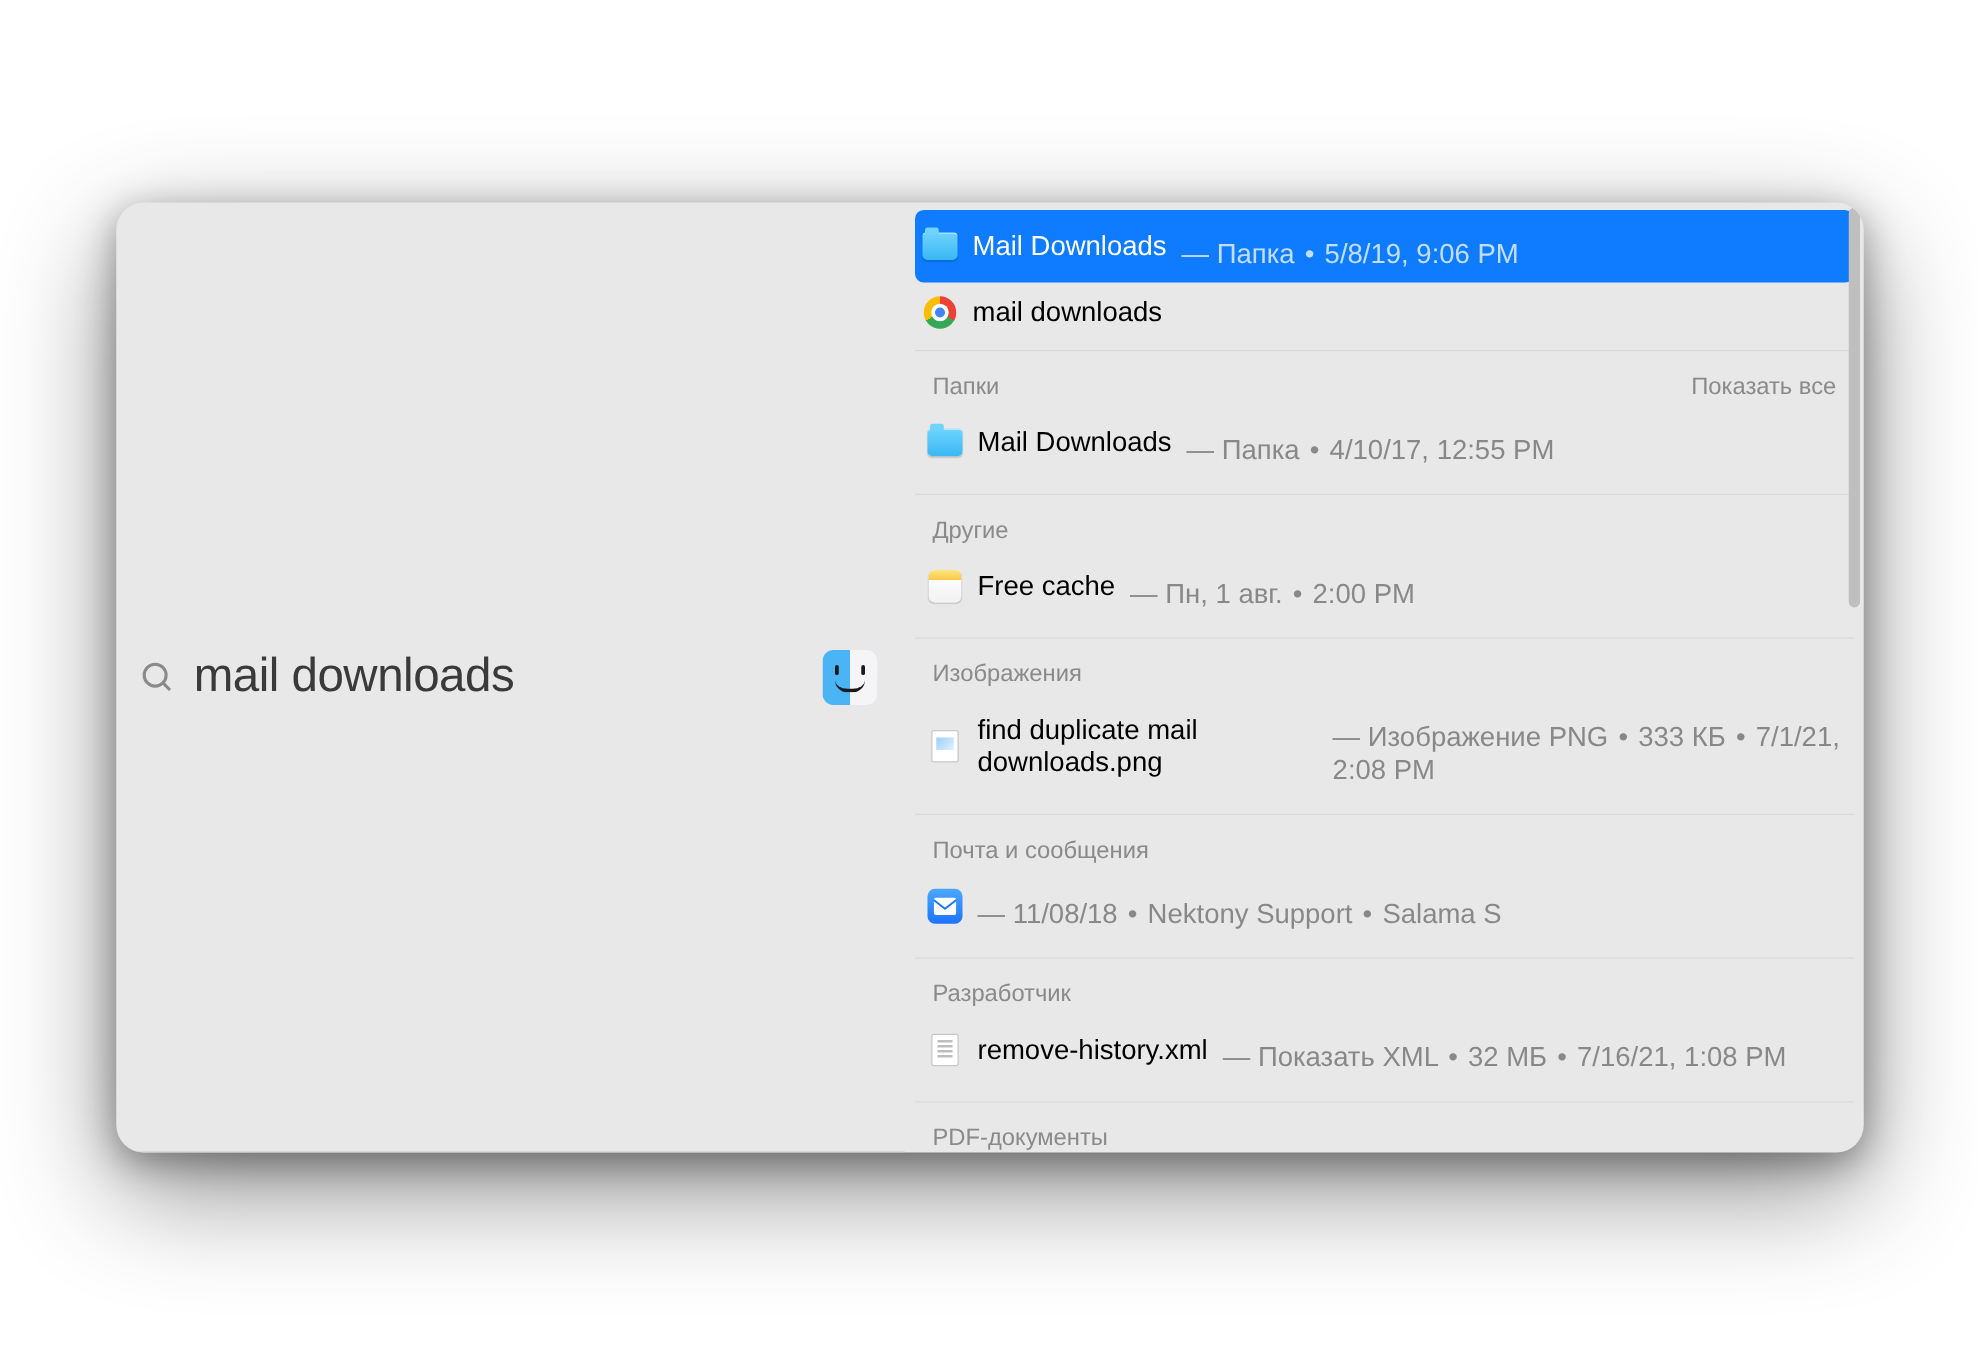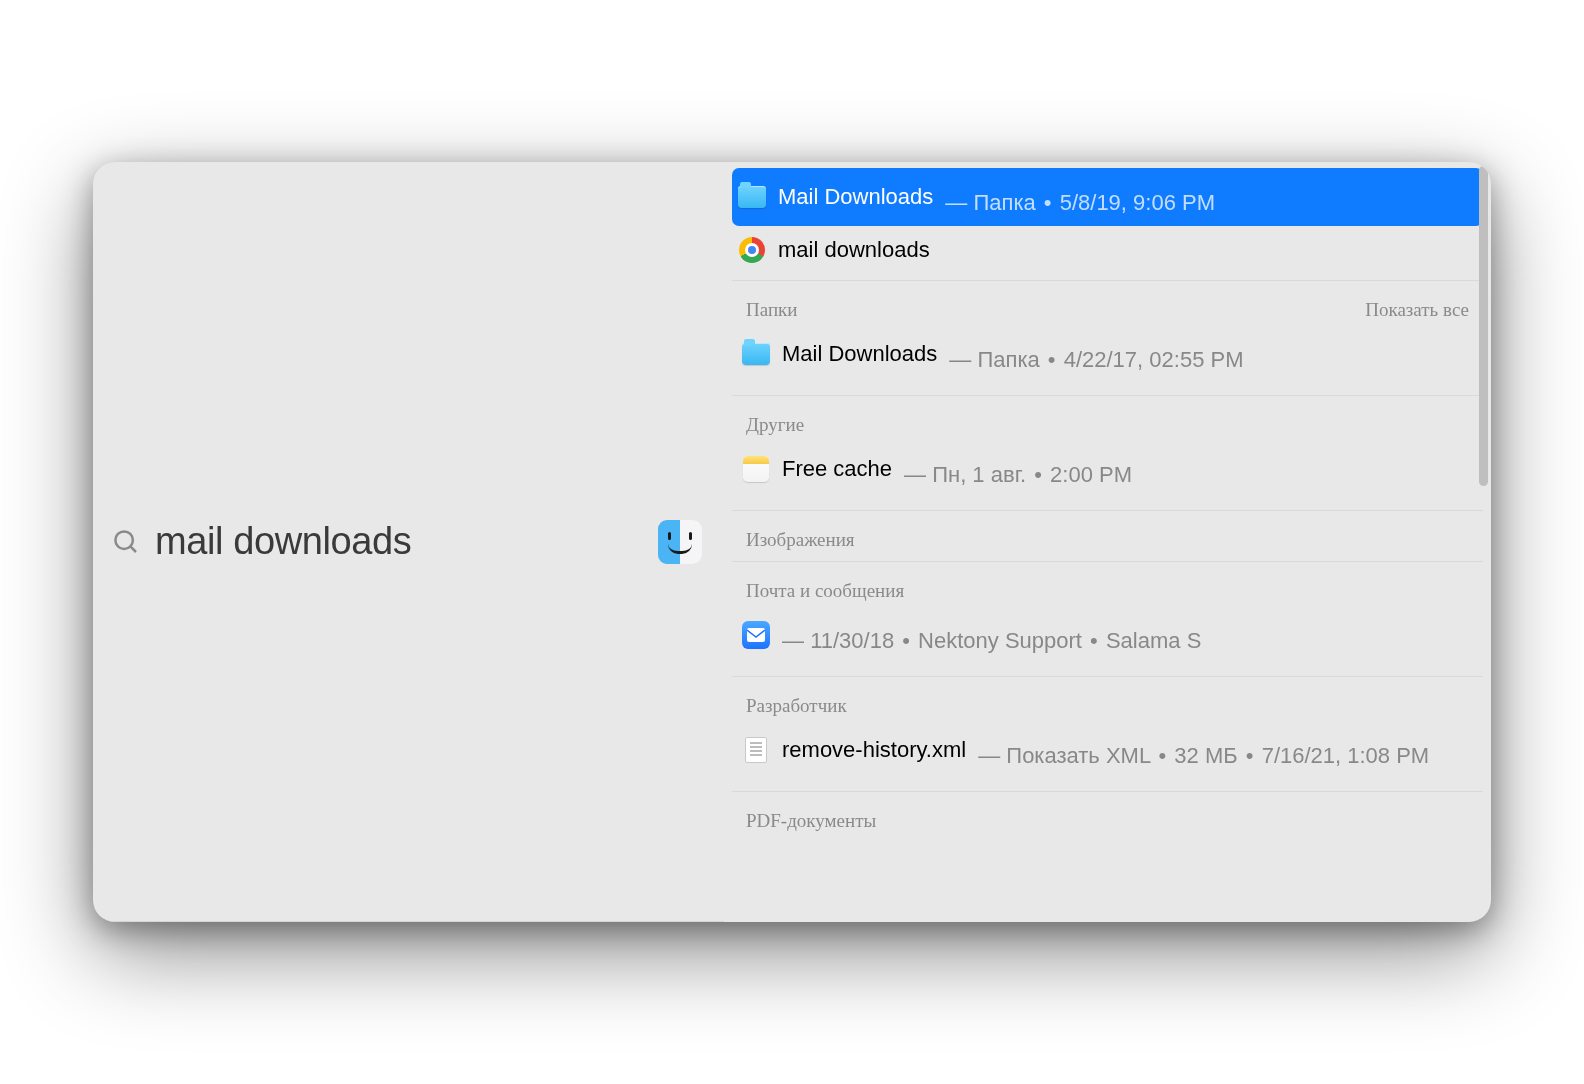--- a/index.html
+++ b/index.html
@@ -87,21 +87,20 @@
   .section-header {
     display:flex;
     align-items:center;
     justify-content:space-between;
     padding: 18px 14px 4px 14px;
     color:#8a8a8a;
     font-size:19px;
     font-weight:500;
     border-top:1px solid #d9d9d9;
     margin-top:6px;
-    font-family:Liberation Serif, serif;
   }
   .section-header .show-all { color:#8a8a8a; cursor:pointer;margin-left:40px; }
   .section-rows { padding: 0 0 6px 0; }
   .section-rows .row { padding-left:10px; }
 
   
   .ic-folder { width:28px; height:22px; border-radius:3px 3px 4px 4px; background:linear-gradient(180deg,#6fd3ff,#39b7f2); position:relative; box-shadow:inset 0 1px 0 rgba(255,255,255,.5), 0 1px 1px rgba(0,0,0,.15);}
   .ic-folder:before{content:"";position:absolute;top:-4px;left:2px;width:11px;height:6px;border-radius:2px 2px 0 0;background:#6fd3ff;}
   .ic-chrome {width:26px;height:26px;border-radius:50%;background:conic-gradient(#ea4335 0 120deg,#34a853 120deg 240deg,#fbbc05 240deg 360deg);position:relative;}
   .ic-chrome:after{content:"";position:absolute;inset:6px;border-radius:50%;background:#fff;}
@@ -170,52 +169,61 @@
           <div class="section-header">
             <span>Папки</span>
             <span class="show-all">Показать все</span>
           </div>
           <div class="section-rows">
             <div class="row">
               <span class="icon">
                 <span class="ic-folder"></span>
               </span>
               <span class="title">Mail Downloads</span>
-              <span class="meta"> — <span>Папка</span> <span class="sep">•</span> <span>4/22/17, 02:55 PM</span></span>
+              <span class="meta"> — <span>Папка</span> <span class="sep">•</span> <span>4/10/17, 12:55 PM</span></span>
             </div>
           </div>
           <div class="section-header">
             <span>Другие</span>
           </div>
           <div class="section-rows">
             <div class="row">
               <span class="icon">
                 <span class="ic-note"></span>
               </span>
               <span class="title">Free cache</span>
               <span class="meta"> — <span>Пн, 1 авг.</span> <span class="sep">•</span> <span>2:00 PM</span></span>
             </div>
           </div>
           <div class="section-header">
             <span>Изображения</span>
+          </div>
+          <div class="section-rows">
+            <div class="row">
+              <span class="icon">
+                <span class="ic-png"></span>
+              </span>
+              <span class="title">find duplicate mail downloads.png</span>
+              <span class="meta"> — <span>Изображение PNG</span> <span class="sep">•</span> <span>333 КБ</span> <span class="sep">•</span> <span>7/1/21, 2:08 PM</span></span>
+            </div>
           </div>
           <div class="section-header">
             <span>Почта и сообщения</span>
           </div>
           <div class="section-rows">
             <div class="row">
               <span class="icon">
                 <span class="ic-mail">
                   <svg width="18" height="14" viewBox="0 0 18 14">
                     <rect x="0" y="0" width="18" height="14" rx="2" fill="#fff"></rect>
                     <path d="M0 2 L9 9 L18 2" stroke="#1e73ff" stroke-width="1.5" fill="none"></path>
                   </svg>
                 </span>
               </span>
-              <span class="meta"> — <span>11/30/18</span> <span class="sep">•</span> <span>Nektony Support</span> <span class="sep">•</span> <span>Salama S</span></span>
+              <span class="meta"> — <span>11/08/18</span> <span class="sep">•</span> <span>Nektony Support</span> <span class="sep">•</span> <span>Salama S</span></span>
             </div>
           </div>
           <div class="section-header">
             <span>Разработчик</span>
           </div>
           <div class="section-rows">
             <div class="row">
               <span class="icon">
                 <span class="ic-xml"></span>
               </span>

